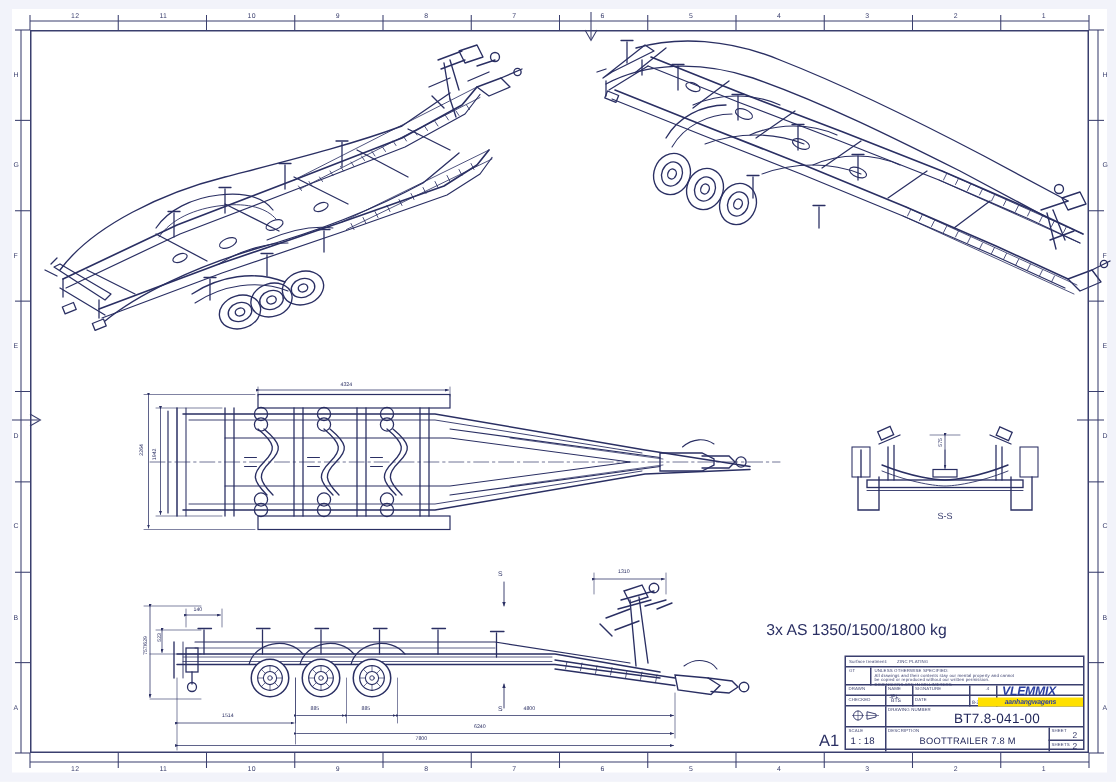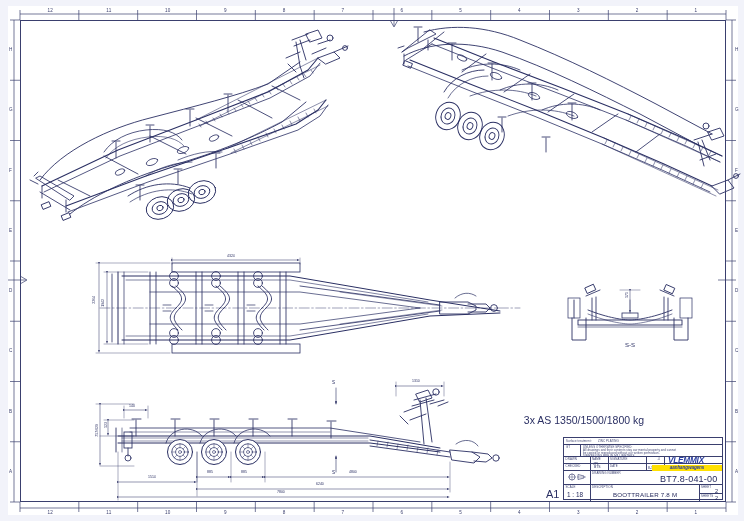--- a/index.html
+++ b/index.html
@@ -12,34 +12,34 @@
   .frame-outer{position:absolute;left:20px;top:20px;width:706px;height:482px;border:1.1px solid #3a3f6e;box-sizing:border-box;}
   .zone-lbl{position:absolute;font-size:4.6px;color:#3a3f6e;letter-spacing:.2px;
             font-family:"Liberation Sans",sans-serif;}
 
   
   #draw{position:absolute;left:0;top:0;width:744px;height:521px;}
 
   
   .big-title{position:absolute;left:452px;top:392px;width:262px;text-align:center;
     font-size:17.5px;color:#2a2f63;font-family:"Liberation Sans",sans-serif;letter-spacing:.3px;}
-  .sub-title{position:absolute;left:453px;top:414px;width:262px;text-align:center;
+  .sub-title{position:absolute;left:440px;top:414px;width:262px;text-align:center;
     font-size:10.5px;color:#2a2f63;font-family:"Liberation Sans",sans-serif;}
 
   
   .tb{position:absolute;left:563px;top:437px;width:160px;height:63px;
       border:.8px solid #3a3f6e;box-sizing:border-box;background:#fff;}
   .tb .row{position:absolute;left:0;right:0;border-bottom:.7px solid #3a3f6e;box-sizing:border-box;}
   .tb .vl{position:absolute;top:0;bottom:0;width:0;border-left:.7px solid #3a3f6e;}
   .tb .cap{position:absolute;font-size:2.9px;color:#3a3f6e;line-height:1.15;
            font-family:"Liberation Sans",sans-serif;letter-spacing:.1px;}
   .tb .val{position:absolute;font-size:3.4px;color:#2a2f63;line-height:1.2;
            font-family:"Liberation Sans",sans-serif;}
   .tb .dwgno{position:absolute;font-size:9px;color:#1f2458;
-             font-family:"Liberation Sans",sans-serif;letter-spacing:.2px;margin-left:24px;}
+             font-family:"Liberation Sans",sans-serif;letter-spacing:.2px;}
   .tb .descv{position:absolute;font-size:6.2px;color:#1f2458;
              font-family:"Liberation Sans",sans-serif;letter-spacing:.2px;}
   .tb .scalev{position:absolute;font-size:6.4px;color:#1f2458;
               font-family:"Liberation Sans",sans-serif;}
   .tb .shn{position:absolute;font-size:5.6px;color:#1f2458;font-family:"Liberation Sans",sans-serif;}
 
   
   .logo{position:absolute;left:86px;top:18px;width:72px;height:16px;}
   .logo .l1{position:absolute;left:0;top:0;width:72px;height:8.5px;
     display:flex;align-items:center;justify-content:center;

